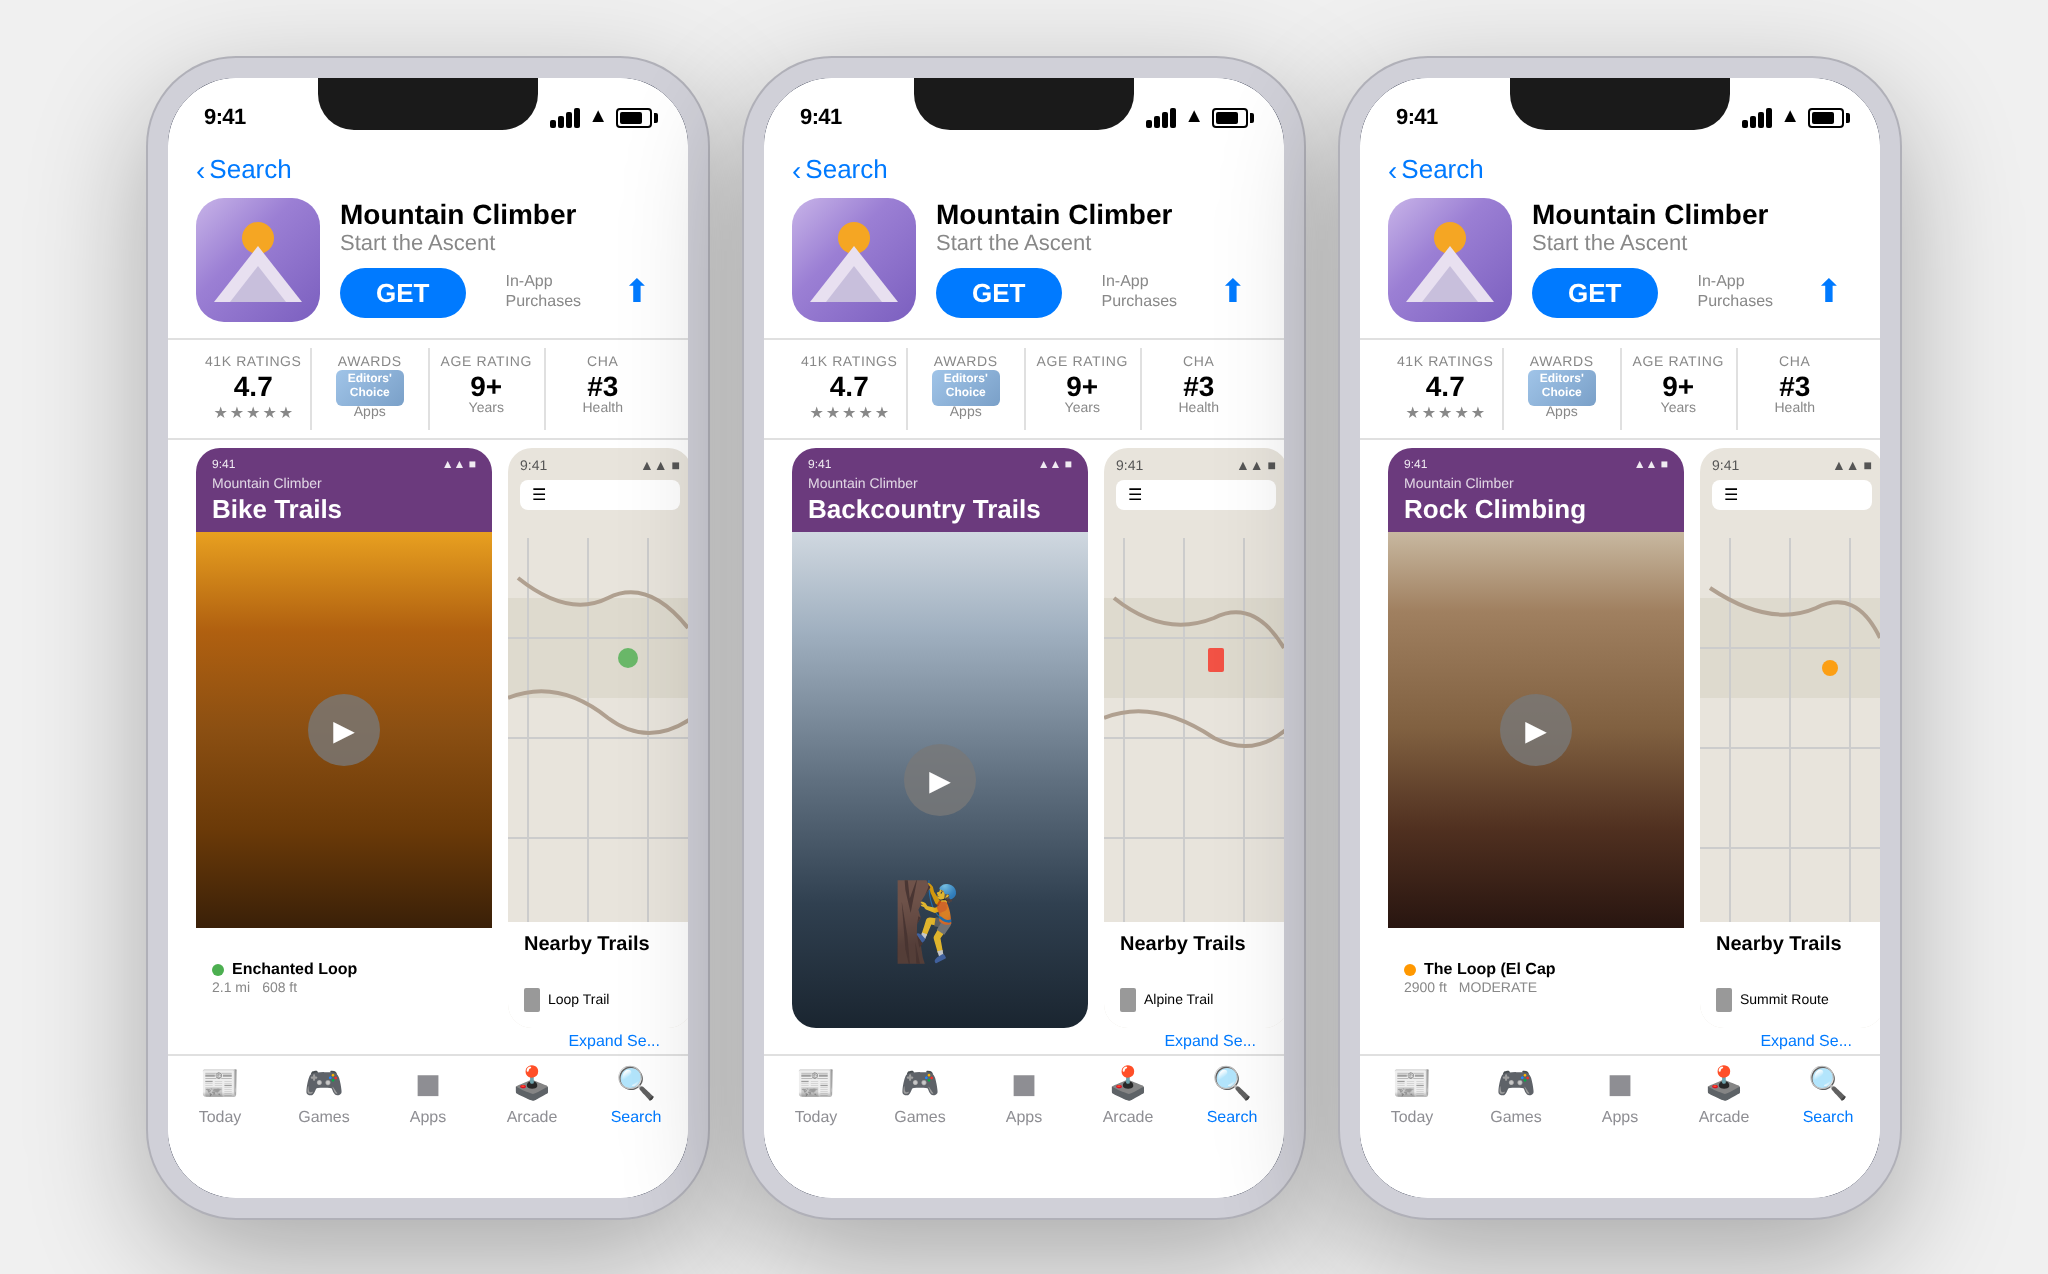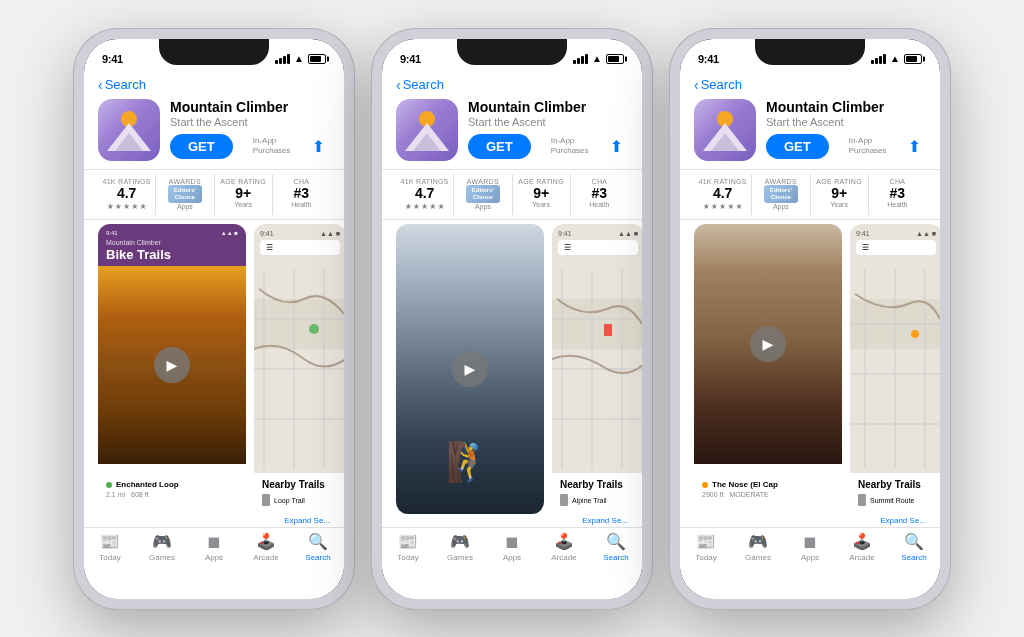--- a/index.html
+++ b/index.html
@@ -295,21 +295,21 @@
       position: relative;
       overflow: hidden;
     }
     .ss-nearby-header {
       position: absolute;
       bottom: 0;
       left: 0; right: 0;
       background: white;
       padding: 6px 8px;
     }
-    .nearby-title { font-size: 10px; font-weight: 700; margin-bottom: 4px; }
+    .nearby-title { font-size: 10px; font-weight: 700; margin-bottom: 16px; }
     .nearby-item { display: flex; align-items: center; gap: 4px; font-size: 7px; margin-bottom: 2px; }
     
     .tab-bar {
       display: flex;
       border-top: 0.5px solid #e0e0e0;
       padding: 4px 0 10px;
       background: rgba(255,255,255,0.95);
     }
     .tab-item {
       flex: 1;
@@ -585,20 +585,28 @@
           </div>
           <div class="rating-cell">
             <span class="rating-label">CHA</span>
             <span class="rating-value">#3</span>
             <span class="rating-sublabel">Health</span>
           </div>
         </div>
         <div class="screenshots-area">
           <div class="screenshot-row">
             <div class="screenshot-main" style="display:flex;flex-direction:column;">
+              <div class="ss-header">
+                <div class="ss-mini-status">
+                  <span>9:41</span>
+                    <span>▲▲ ■</span>
+                </div>
+                <div class="ss-app-name">Mountain Climber</div>
+                <div class="ss-title">Backcountry Trails</div>
+              </div>
               <div class="ss-image-area backcountry" style="flex:1;background:linear-gradient(180deg,#d0d8e0 0%,#a0b0c0 20%,#607080 50%,#304050 75%,#1a2530 100%);">
                 <div style="position:absolute;bottom:30px;left:50%;transform:translateX(-50%);font-size:38px;opacity:0.85;">🧗</div>
                 <div class="play-btn">▶</div>
               </div>
             </div>
             <div class="screenshot-secondary">
               <div class="ss-map">
                 <svg class="map-svg" viewBox="0 0 92 200" xmlns="http://www.w3.org/2000/svg">
                   <rect width="92" height="200" fill="#e8e4dc"></rect>
                   <rect x="0" y="30" width="92" height="50" fill="#d4cfbf" opacity="0.5"></rect>
@@ -730,27 +738,35 @@
           </div>
           <div class="rating-cell">
             <span class="rating-label">CHA</span>
             <span class="rating-value">#3</span>
             <span class="rating-sublabel">Health</span>
           </div>
         </div>
         <div class="screenshots-area">
           <div class="screenshot-row">
             <div class="screenshot-main" style="display:flex;flex-direction:column;">
+              <div class="ss-header">
+                <div class="ss-mini-status">
+                  <span>9:41</span>
+                    <span>▲▲ ■</span>
+                </div>
+                <div class="ss-app-name">Mountain Climber</div>
+                <div class="ss-title">Rock Climbing</div>
+              </div>
               <div class="ss-image-area rock-climbing" style="flex:1;background:linear-gradient(180deg,#c8b8a0 0%,#a08060 20%,#806040 50%,#503020 75%,#281510 100%);">
                 <div class="play-btn">▶</div>
               </div>
               <div class="ss-trail-info">
                 <div class="trail-name-row">
                   <div class="trail-dot-orange"></div>
-                  <span>The Nose (El Cap</span>
+                  <span>The Loop (El Cap</span>
                 </div>
                 <div class="trail-stats">
                   <span>2900 ft</span>
                   <span>MODERATE</span>
                 </div>
               </div>
             </div>
             <div class="screenshot-secondary">
               <div class="ss-map">
                 <svg class="map-svg" viewBox="0 0 92 200" xmlns="http://www.w3.org/2000/svg">

